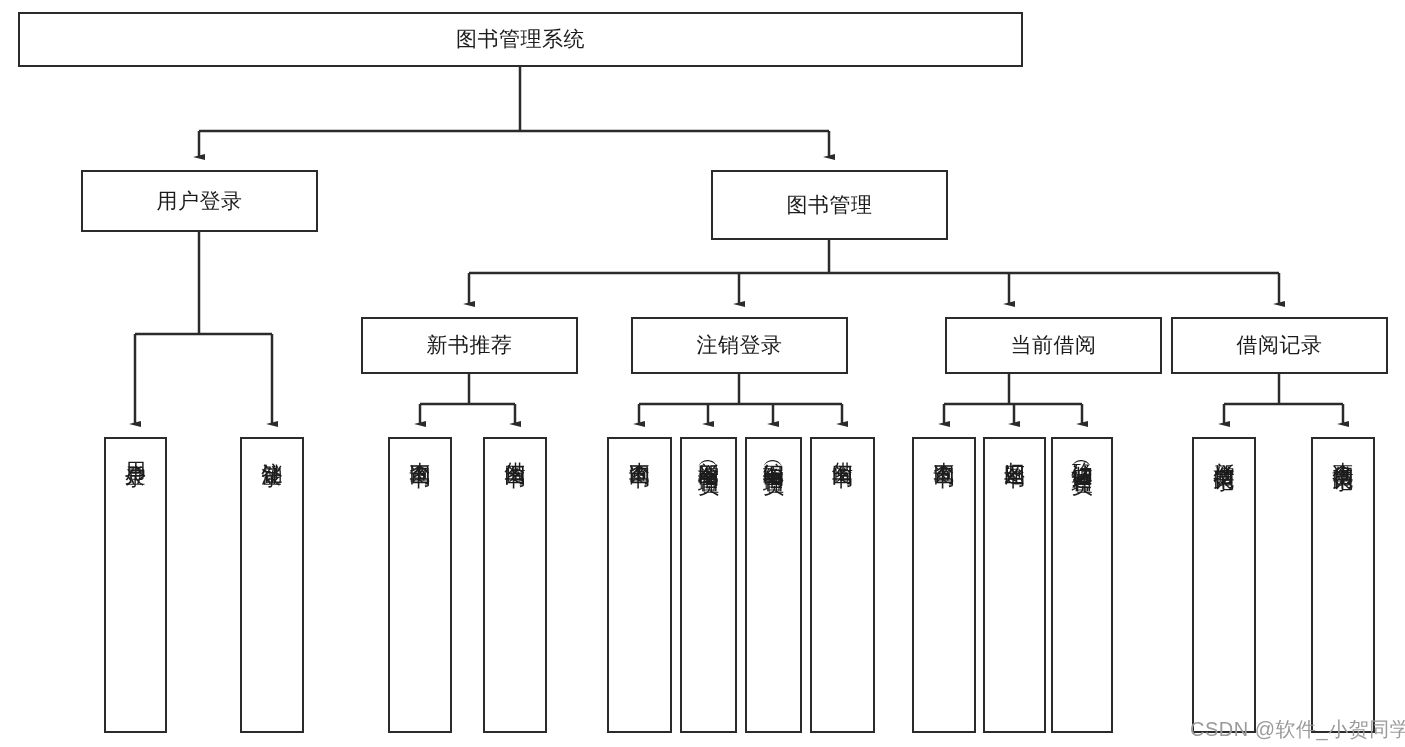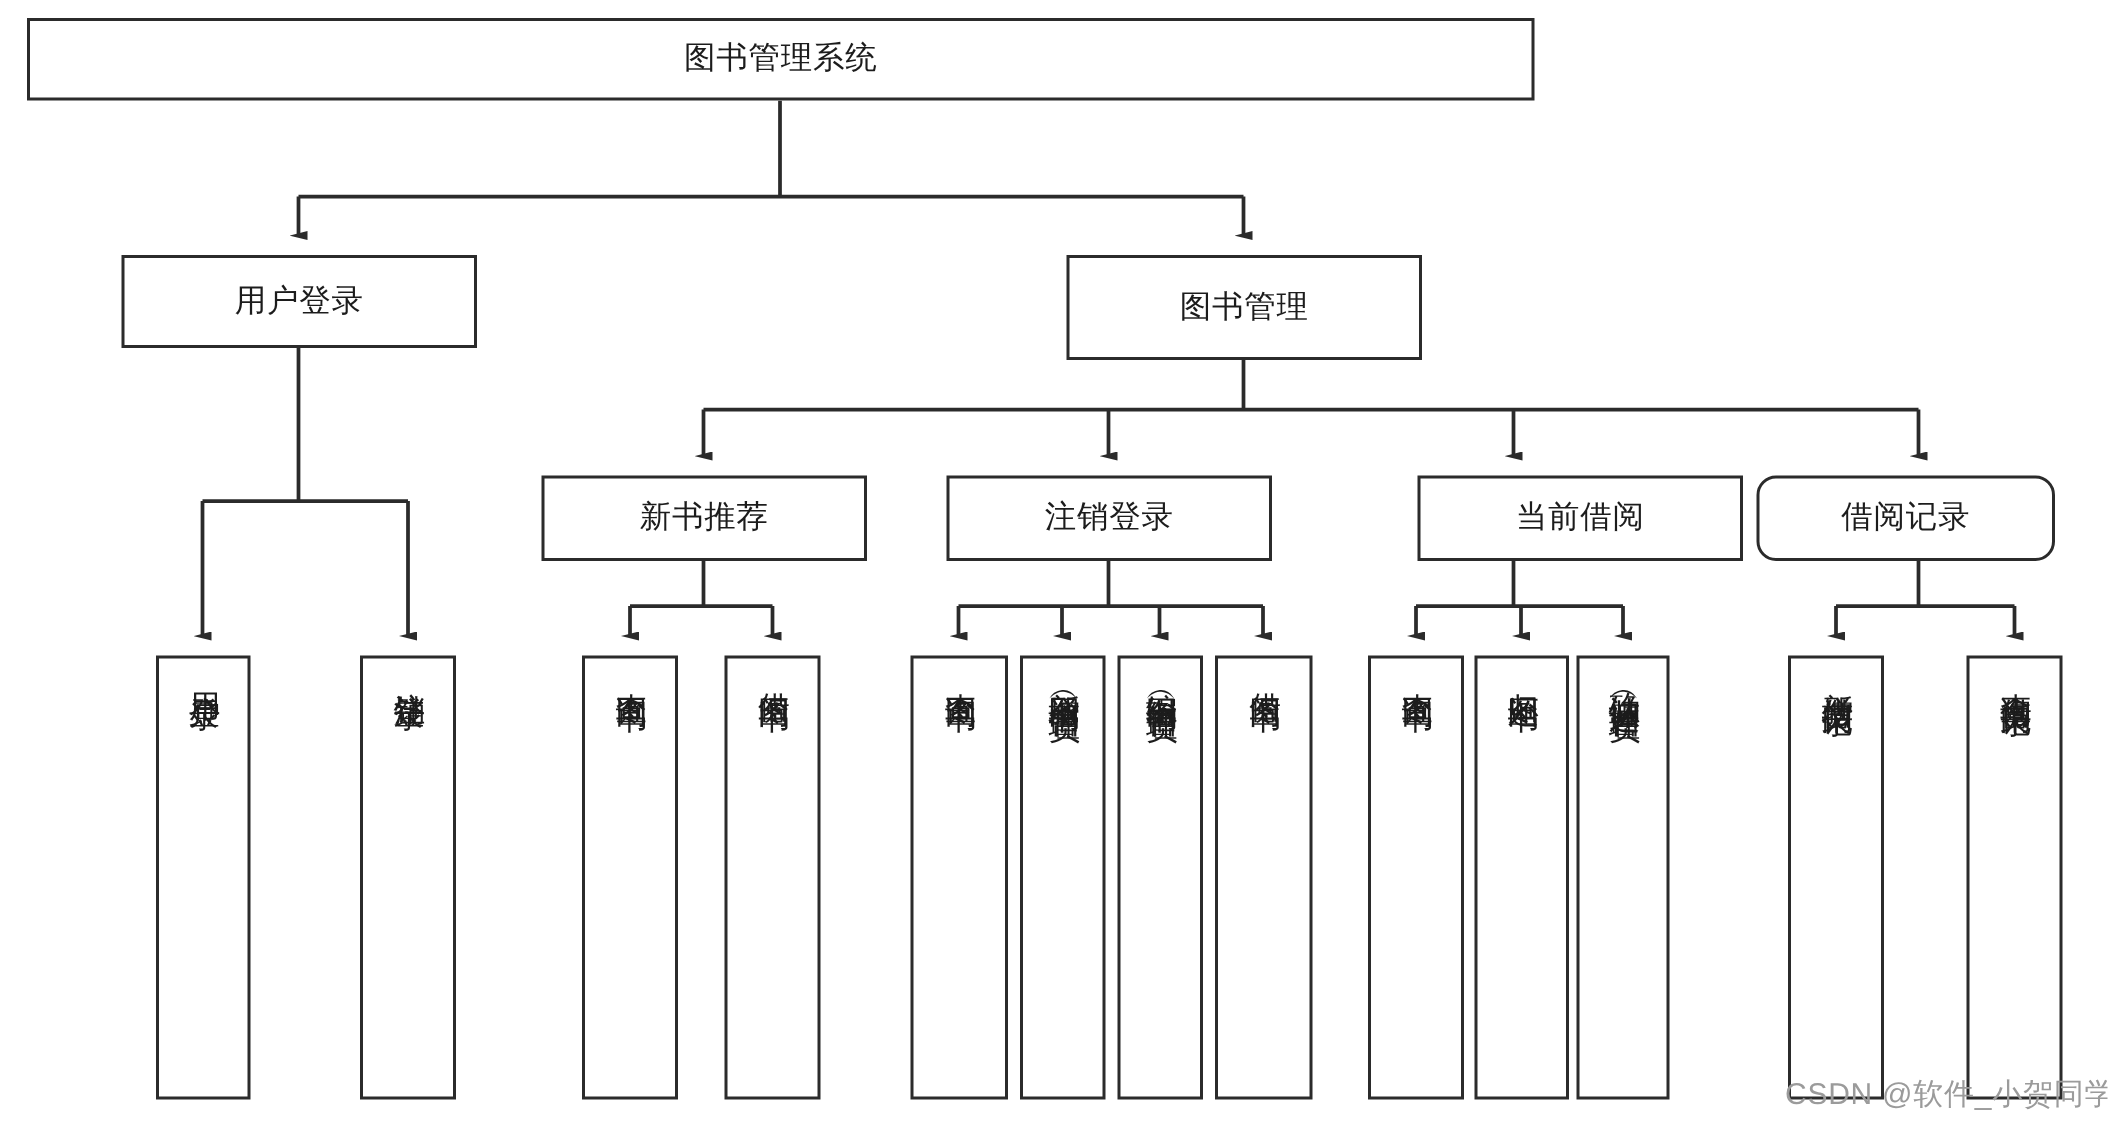--- a/index.html
+++ b/index.html
@@ -128,21 +128,21 @@
       </div>
       <div class="node horiz" style="left: 361px; top: 317px; width: 217px; height: 57px;">
         <span class="node-label">新书推荐</span>
       </div>
       <div class="node horiz" style="left: 631px; top: 317px; width: 217px; height: 57px;">
         <span class="node-label">注销登录</span>
       </div>
       <div class="node horiz" style="left: 901px; top: 317px; width: 217px; height: 57px; margin-left: 44px;">
         <span class="node-label">当前借阅</span>
       </div>
-      <div class="node horiz" style="left: 1171px; top: 317px; width: 199px; height: 57px; border-radius: 13px;">
+      <div class="node horiz" style="left: 1171px; top: 317px; width: 217px; height: 57px;">
         <span class="node-label">借阅记录</span>
       </div>
       <div class="node vert" style="left: 104px; top: 437px; width: 63px; height: 296px;">
         <span class="node-label">用户登录</span>
       </div>
       <div class="node vert" style="left: 240px; top: 437px; width: 64px; height: 296px;">
         <span class="node-label">注销登录</span>
       </div>
       <div class="node vert" style="left: 388px; top: 437px; width: 64px; height: 296px;">
         <span class="node-label">查询图书</span>

